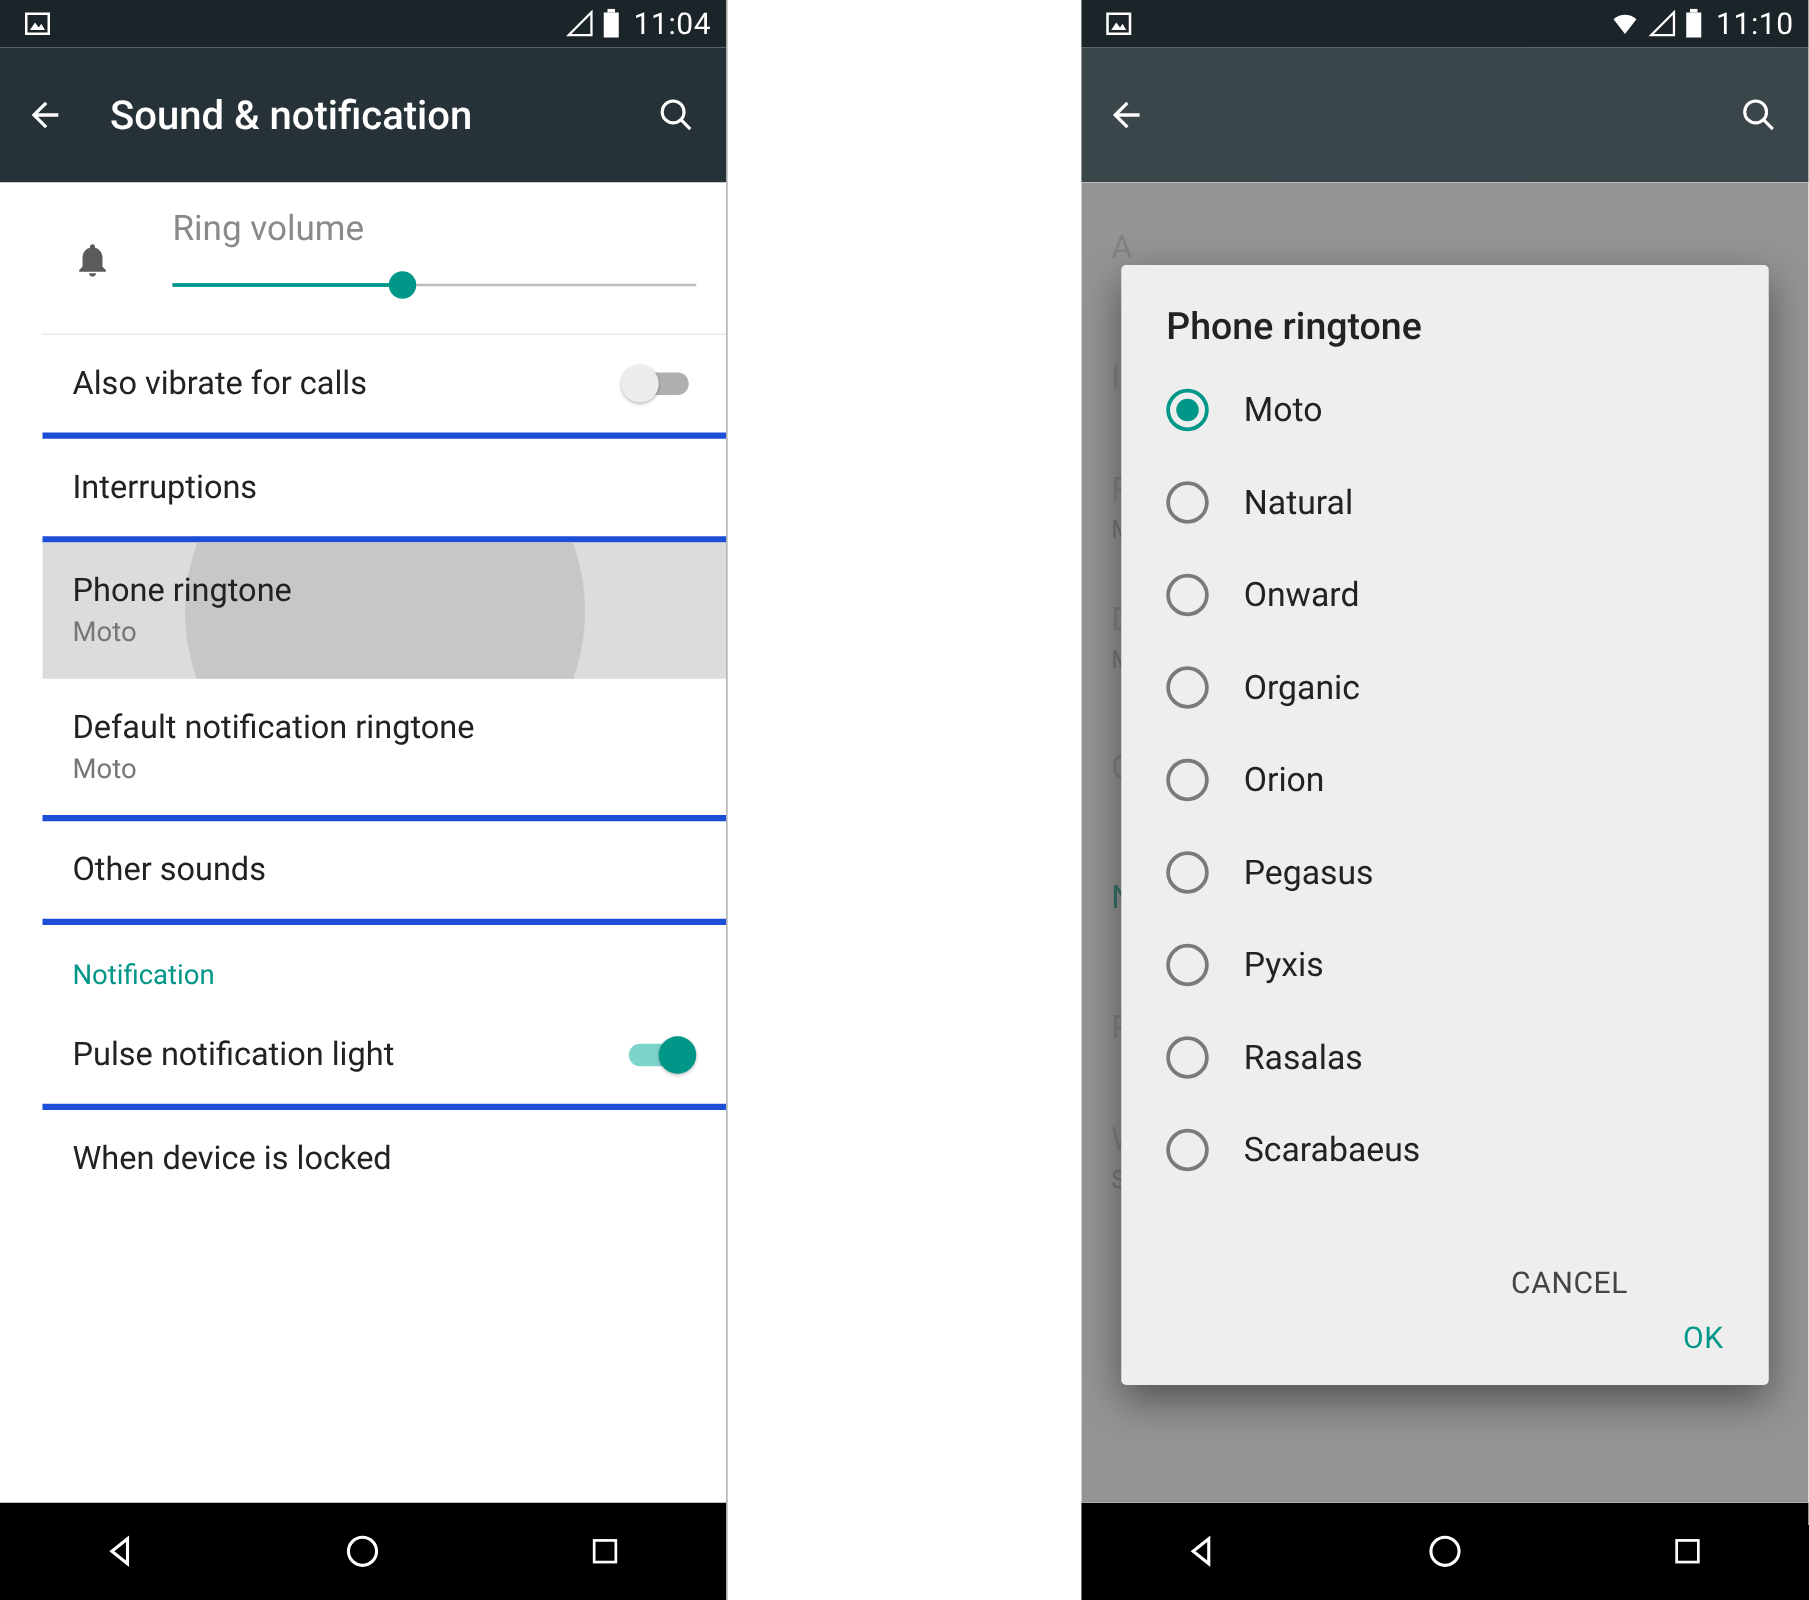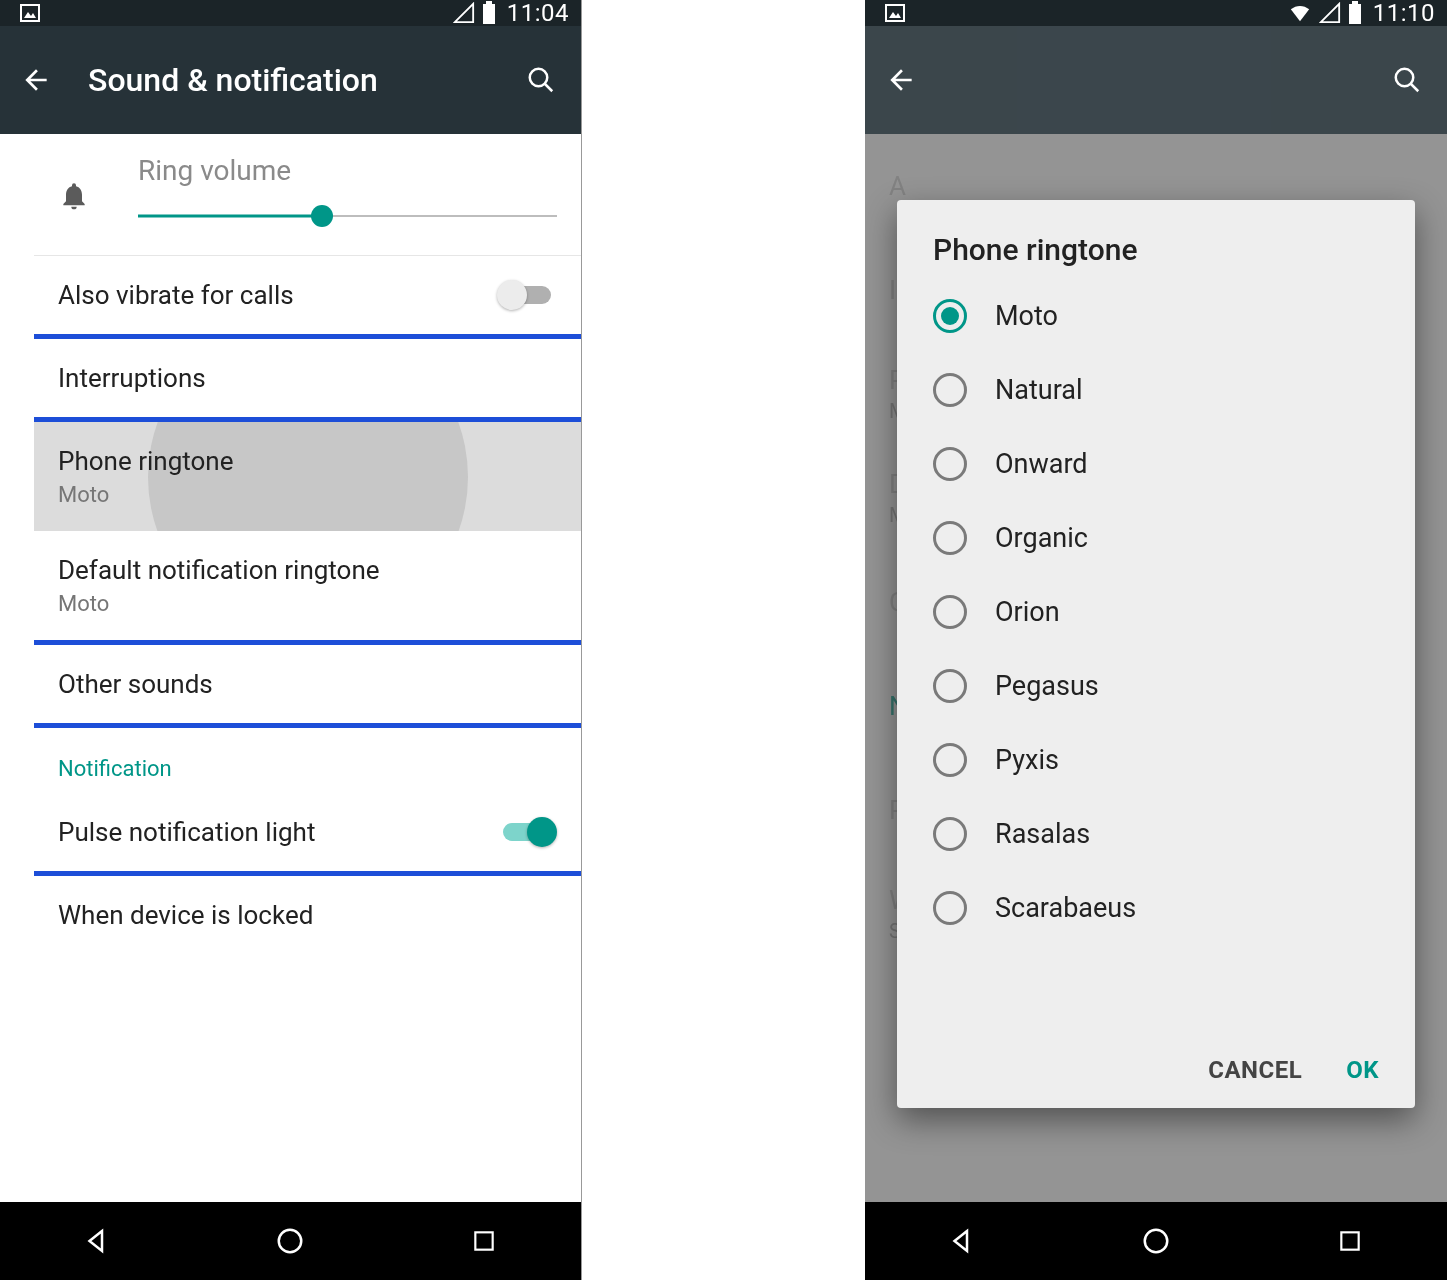--- a/index.html
+++ b/index.html
@@ -20,21 +20,21 @@
     overflow: hidden;
   }
   .phone-left { width: 582px; }
   .phone-right { width: 582px; margin-left: auto; }
   
   .phone-left { border-right: 1px solid #999; }
   .phone-right { }
 
   
   .status-bar {
-    height: 26px;
+    height: 38px;
     background: #1b2428;
     color: #fff;
     display: flex;
     align-items: center;
     padding: 0 12px;
     font-size: 24px;
     font-weight: 400;
   }
   .status-bar .spacer { flex: 1; }
   .status-bar .ico { margin-left: 6px; display:inline-flex; align-items:center; }
@@ -198,24 +198,24 @@
     display:flex; align-items:center; justify-content:center;
   }
   .radio.selected { border-color:#009688; }
   .radio.selected::after{
     content:""; width:18px; height:18px; border-radius:50%; background:#009688;
   }
   .radio-label { font-size:27px; color:#222; }
   .dialog-actions {
     display:flex; justify-content:flex-end; gap:44px;
     padding: 18px 36px 24px 36px;
-    font-size:24px; font-weight:700; letter-spacing:0.5px;
+    font-size:24px; font-weight:400; letter-spacing:0.5px;
   }
   .dialog-actions .cancel { color:#444; }
-  .dialog-actions .ok { color:#009688; }
+  .dialog-actions .ok { color:#009688;margin-top:44px; }
 
   
   .bg-list {
     position:absolute; inset:0; overflow:hidden;
     padding-top: 0;
   }
   .bg-list .bg-line {
     height: 104px;
     border-bottom:1px solid rgba(255,255,255,0.08);
     padding: 20px 24px;

